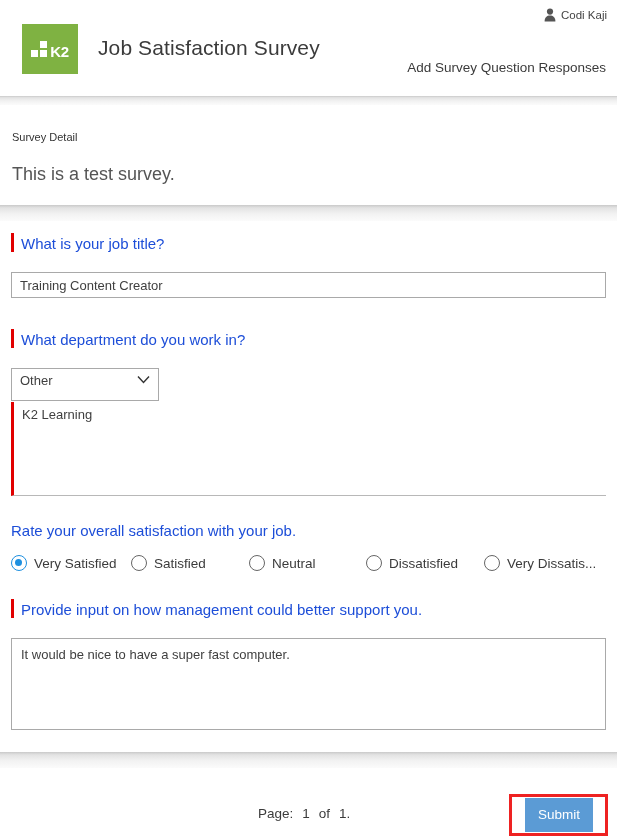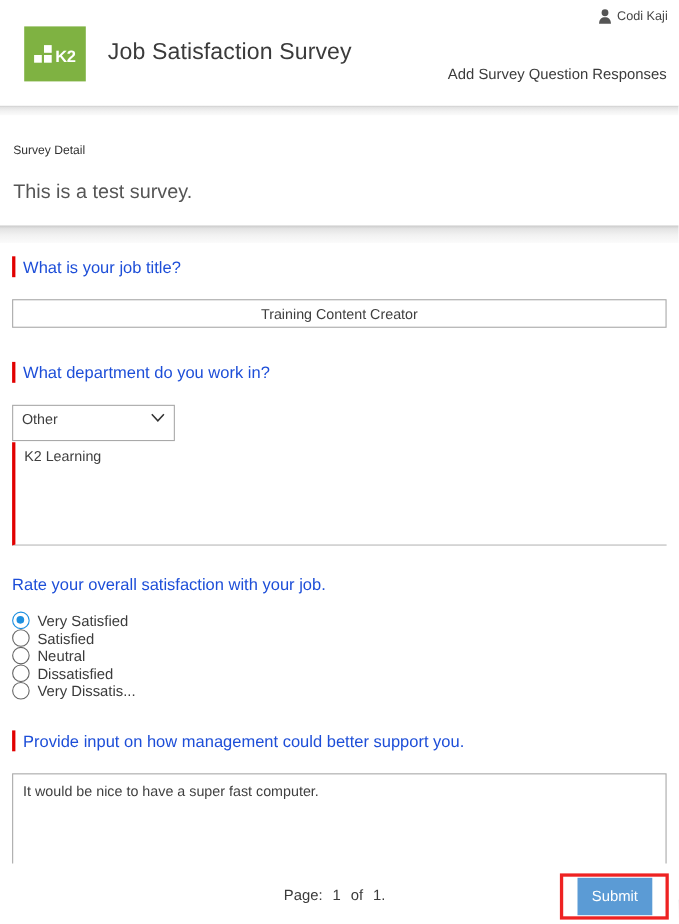--- a/index.html
+++ b/index.html
@@ -144,21 +144,20 @@
     box-sizing: border-box;
     width: 100%;
     height: 26px;
     border: 1px solid #a9a9a9;
     background: #ffffff;
     font-family: "Liberation Sans", sans-serif;
     font-size: 13px;
     color: #3f3f3f;
     padding: 0 8px;
     outline: none;
-    text-align: center;
   }
 
   .select-wrap {
     position: relative;
     width: 148px;
     height: 26px;
   }
   .select-box {
     box-sizing: border-box;
     width: 148px;
@@ -191,22 +190,22 @@
     font-family: "Liberation Sans", sans-serif;
     font-size: 13px;
     color: #3f3f3f;
     padding: 5px 0 0 8px;
     resize: none;
     outline: none;
   }
 
   .radio-row {
     display: flex;
+    align-items: center;
     margin-top: 16px;
-    flex-direction: column;
   }
   .radio-item {
     display: flex;
     align-items: center;
     gap: 7px;
     cursor: pointer;
   }
   .radio-mark {
     width: 16px;
     height: 16px;

